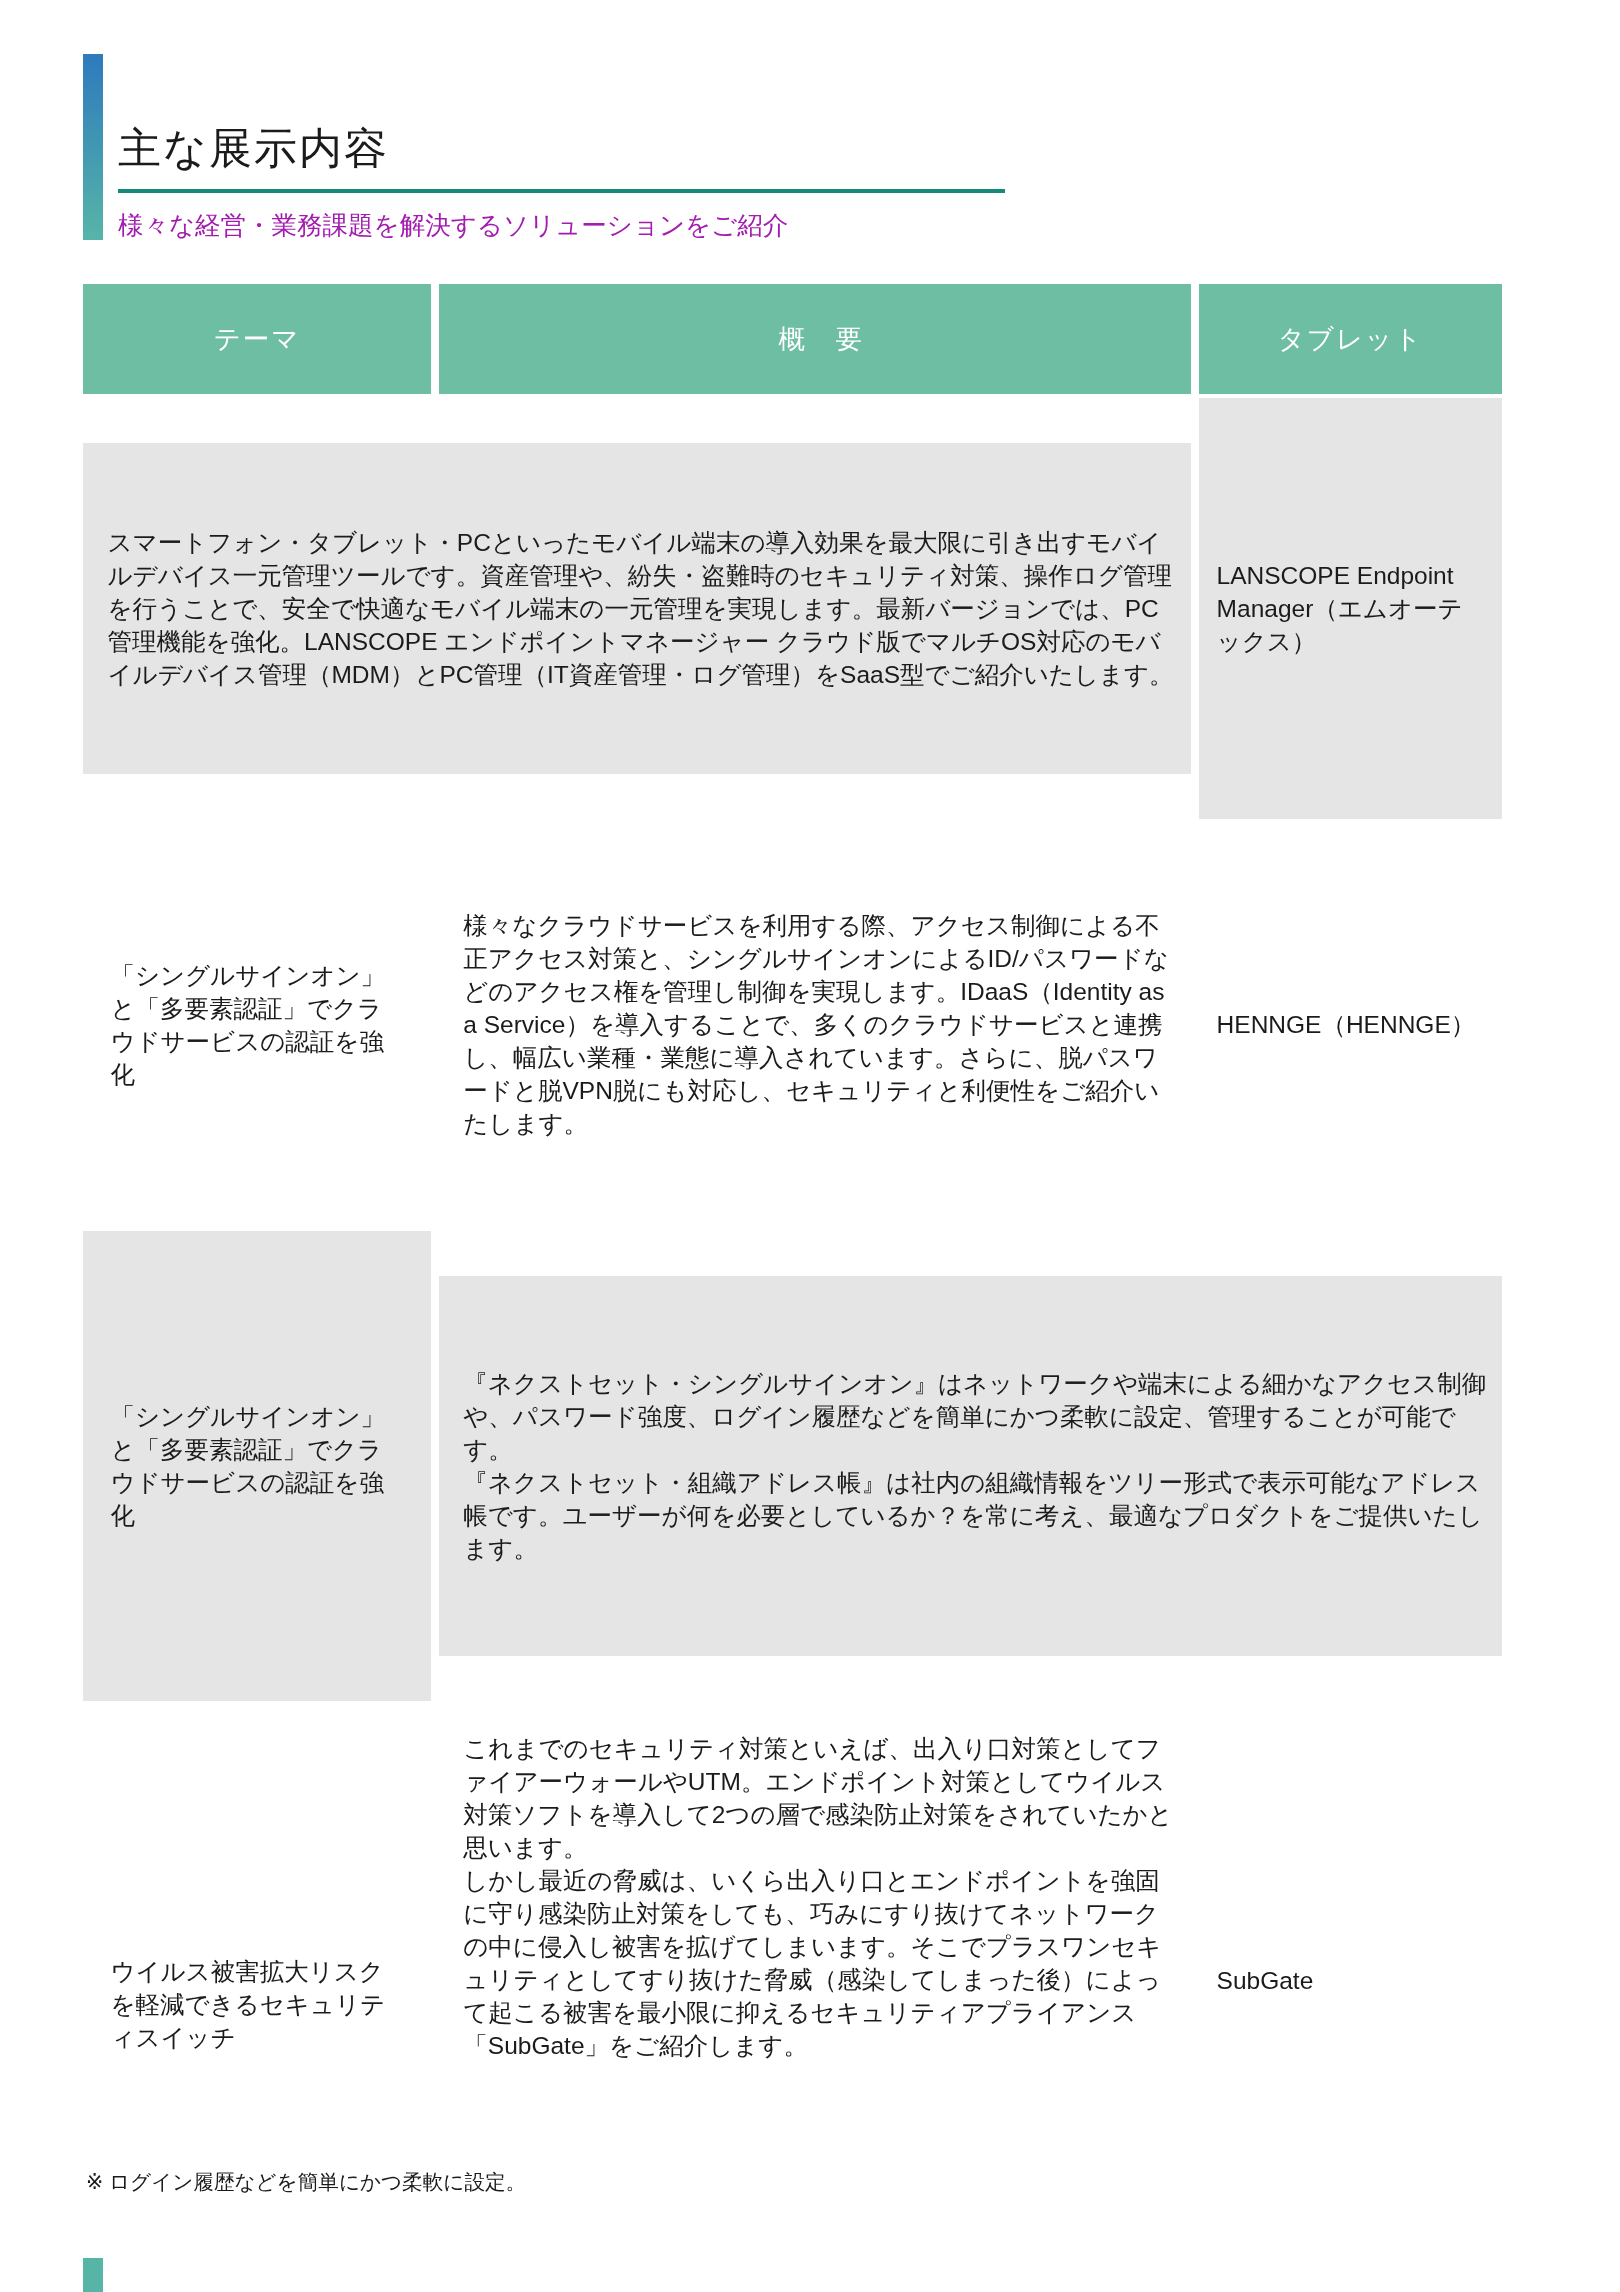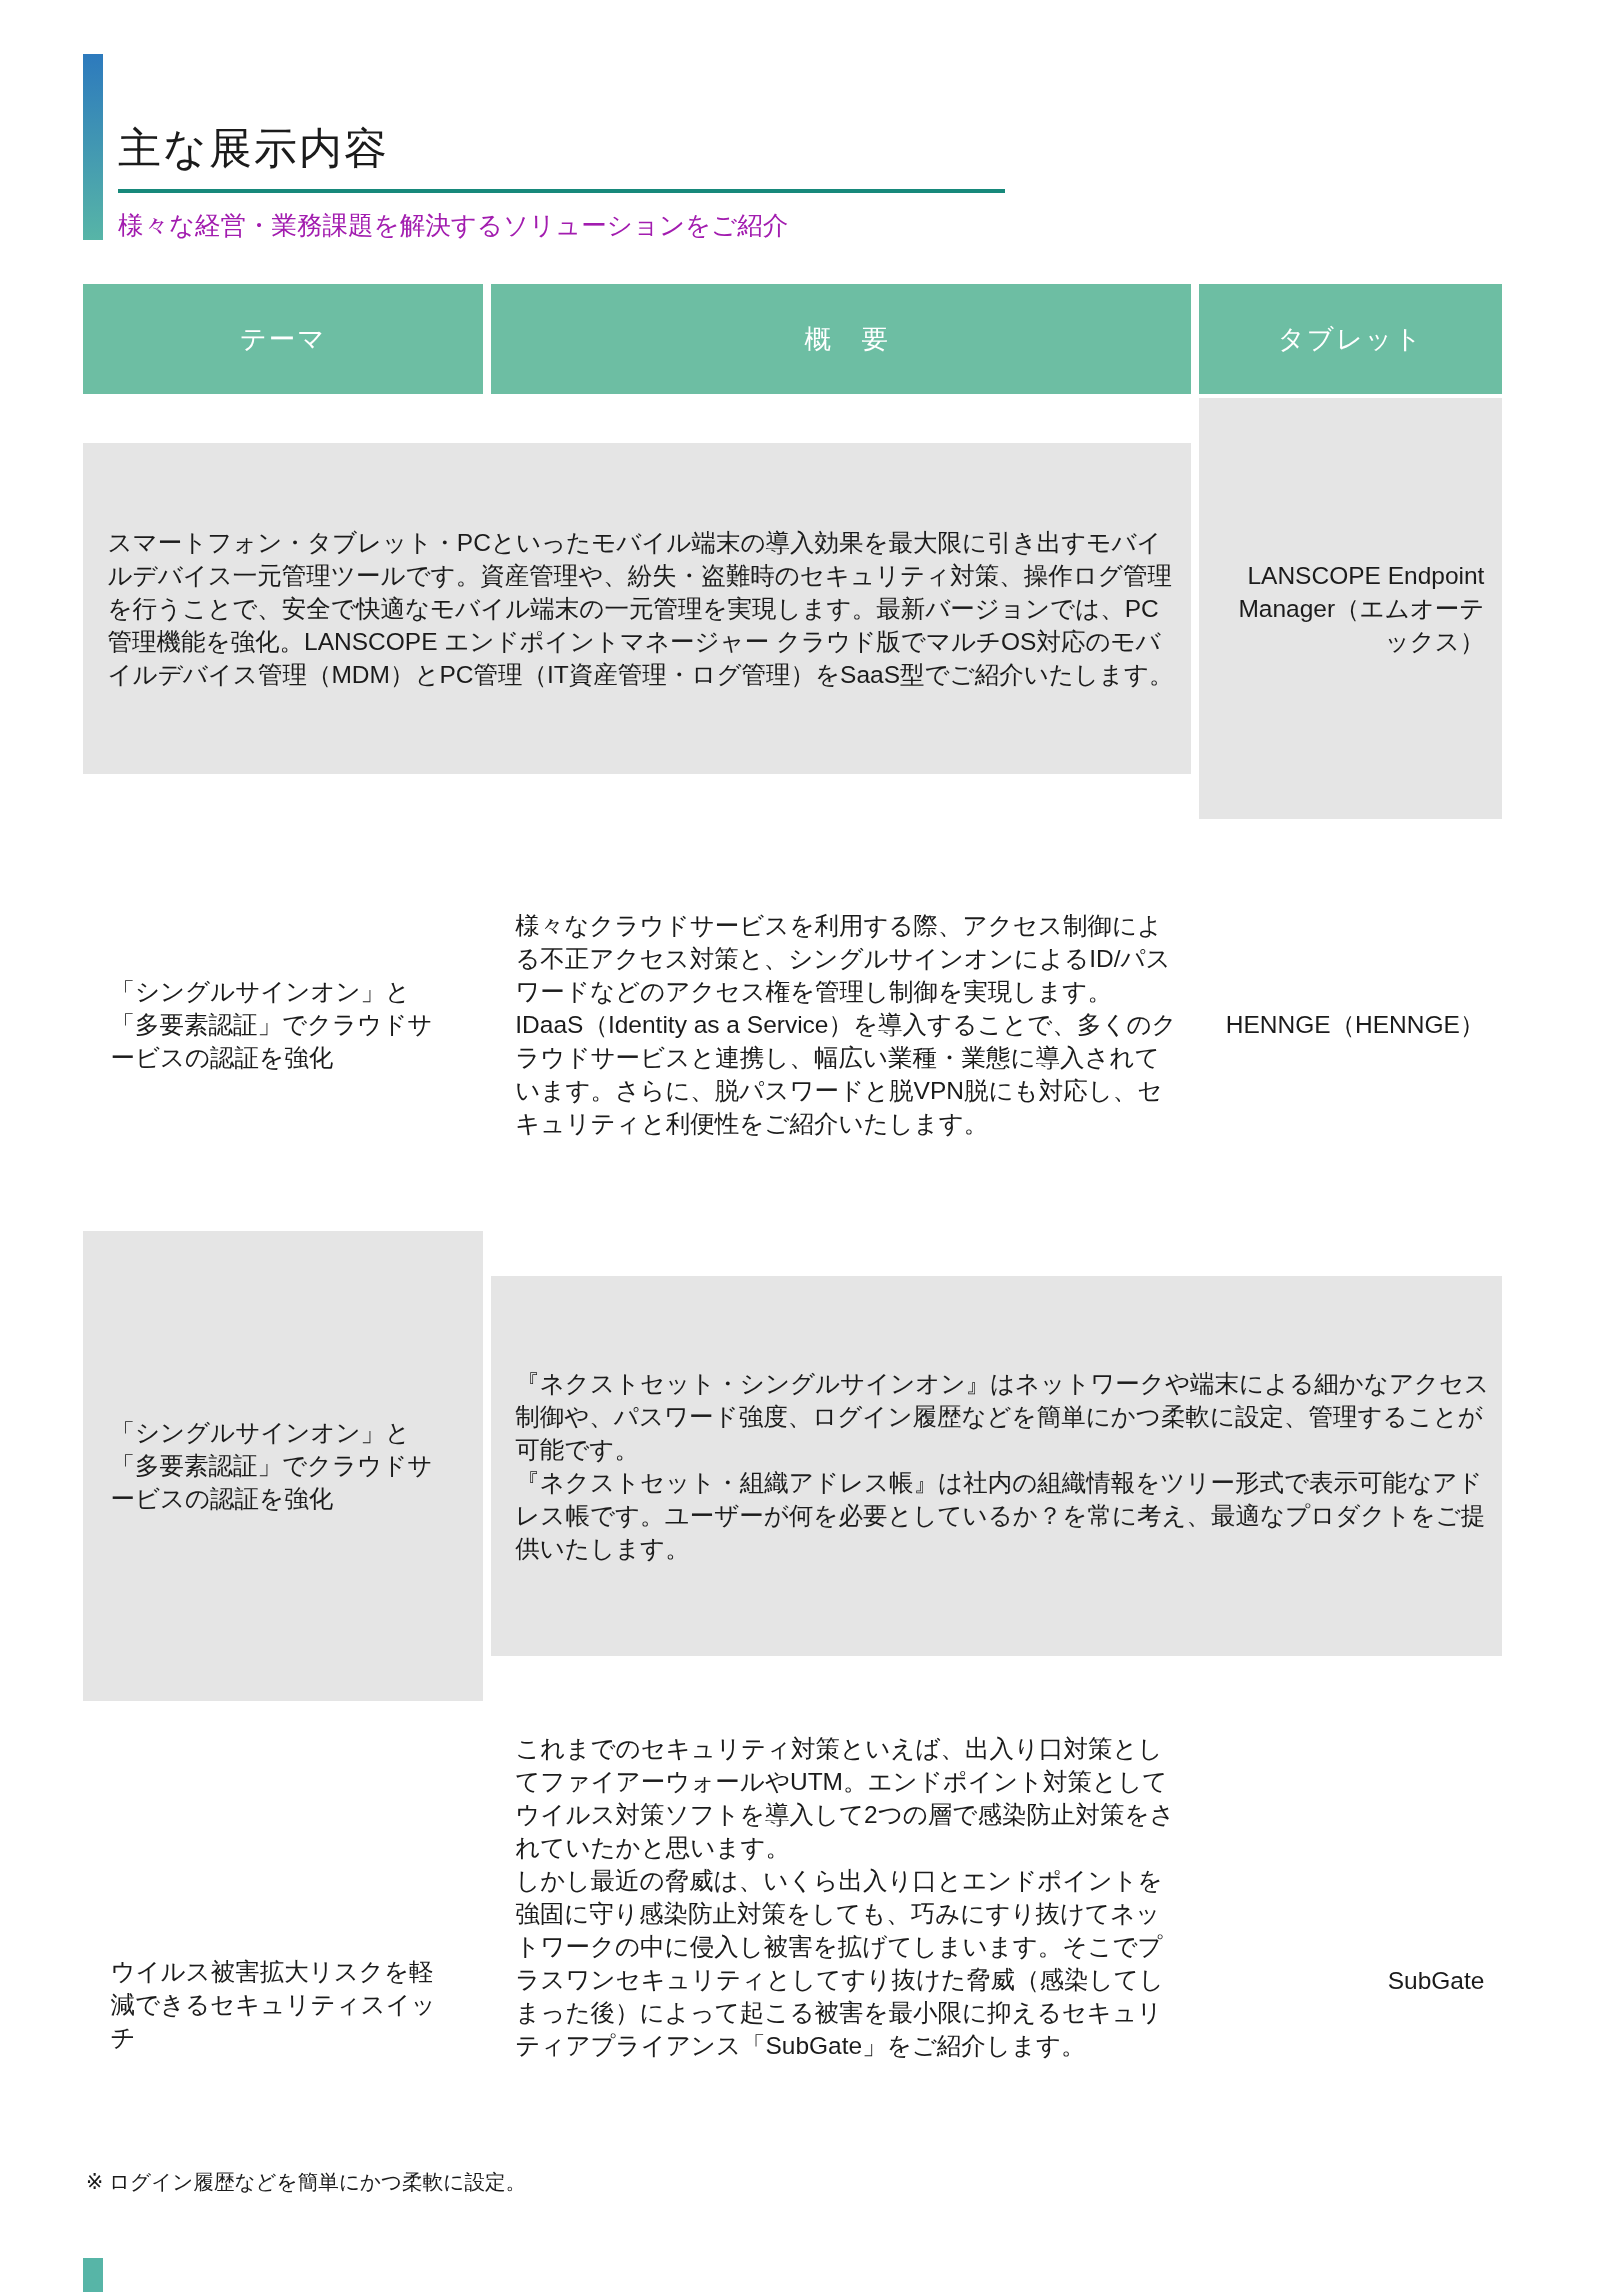--- a/index.html
+++ b/index.html
@@ -43,23 +43,23 @@
     color: #a21caf;
   }
   
   .table {
     position: absolute;
     left: 83px; top: 284px;
     width: 1419px;
   }
   .row { display: flex; column-gap: 7.8px; }
   .cell { display: flex; flex-direction: column; justify-content: center; }
-  .col-theme    { width: 400px;  padding: 0 27.4px; }
+  .col-theme    { width: 348px;  padding: 0 27.4px; }
   .col-overview { flex: 1;       padding: 0 11.8px 0 24.5px; white-space: pre-line; }
-  .col-product  { width: 303px;  padding: 0 17.6px; text-align: right; }
+  .col-product  { width: 303px;  padding: 0 17.6px; }
 
   .header-row { height: 110px; margin-bottom: 3.9px; }
   .header-row .cell {
     background: #6dbea3;
     color: #ffffff;
     font-size: 26.5px;
     letter-spacing: 2px;
     align-items: center;
     justify-content: center;
     text-align: center;

